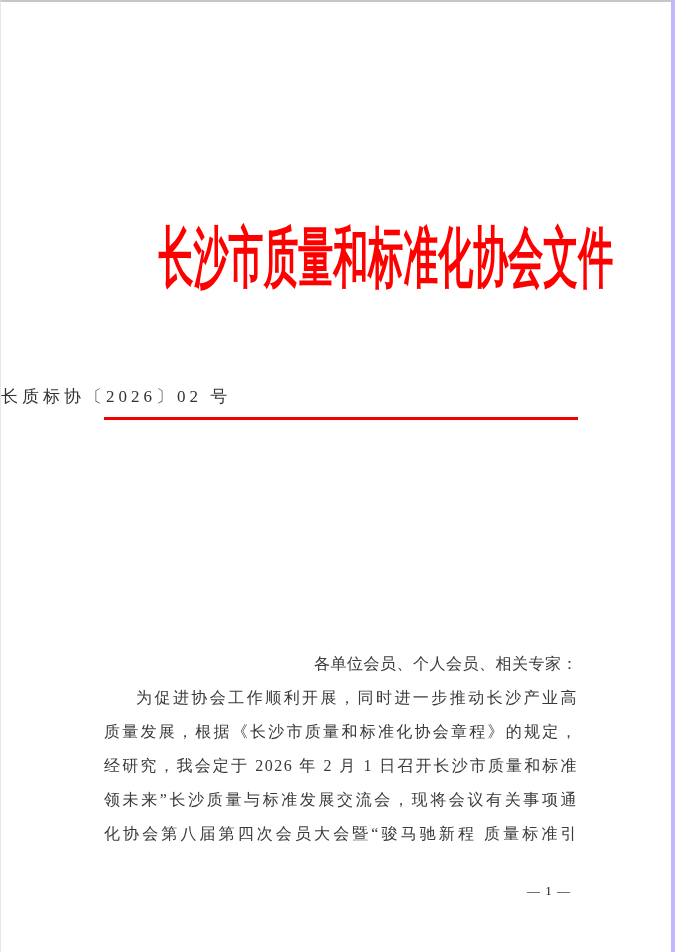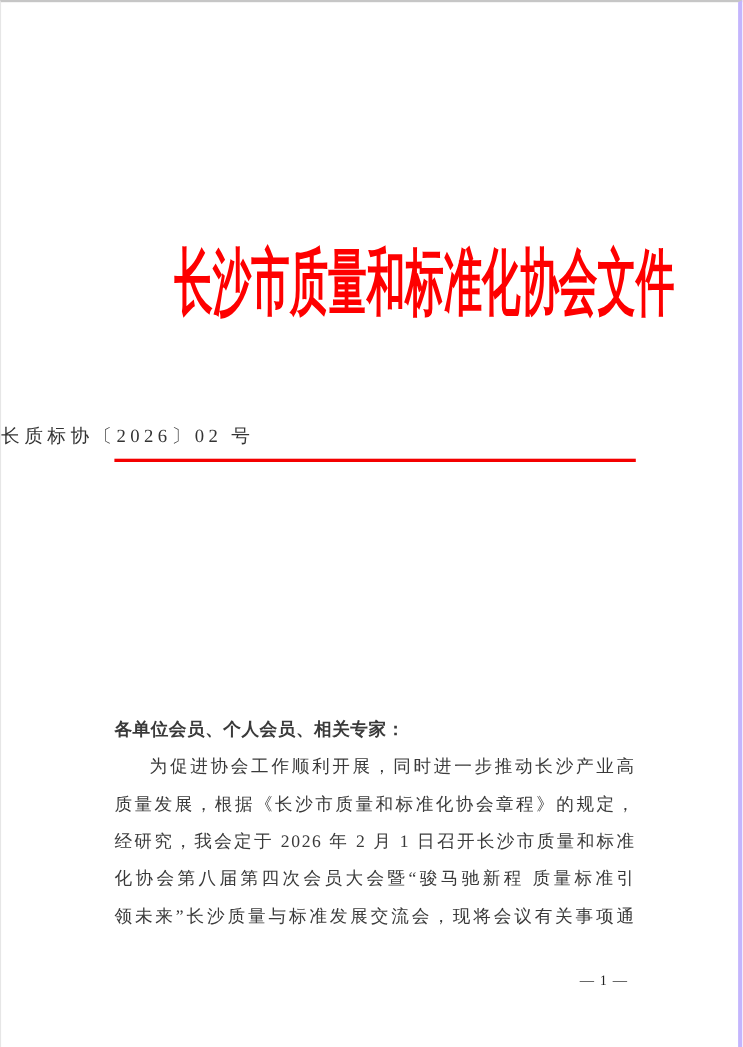--- a/index.html
+++ b/index.html
@@ -78,23 +78,22 @@
   .body-block {
     position: absolute;
     top: 645px;
     left: 103px;
     width: 474px;
     color: #3a3a3a;
     font-size: 16px;
     line-height: 34px;
   }
   .salutation {
-    text-align: left;
+    text-align: right;
     letter-spacing: 0.5px;
-    font-weight: bold;
   }
   .body-line {
     letter-spacing: 1.5px;
     text-align: justify;
     text-align-last: justify;
   }
   .body-line.indent {
     text-indent: 2em;
   }
   
@@ -118,19 +117,19 @@
   <div class="doc-number">长质标协〔2026〕02 号</div>
 
   <div class="red-line"></div>
 
 
   <div class="body-block">
     <div class="salutation">各单位会员、个人会员、相关专家：</div>
     <div class="body-line indent">为促进协会工作顺利开展，同时进一步推动长沙产业高</div>
     <div class="body-line">质量发展，根据《长沙市质量和标准化协会章程》的规定，</div>
     <div class="body-line">经研究，我会定于 2026 年 2 月 1 日召开长沙市质量和标准</div>
+    <div class="body-line">领未来”长沙质量与标准发展交流会，现将会议有关事项通</div>
     <div class="body-line">化协会第八届第四次会员大会暨“骏马驰新程 质量标准引</div>
-    <div class="body-line">领未来”长沙质量与标准发展交流会，现将会议有关事项通</div>
   </div>
 
   <div class="page-number">— 1 —</div>
 
 </div>
 
 </body></html>

